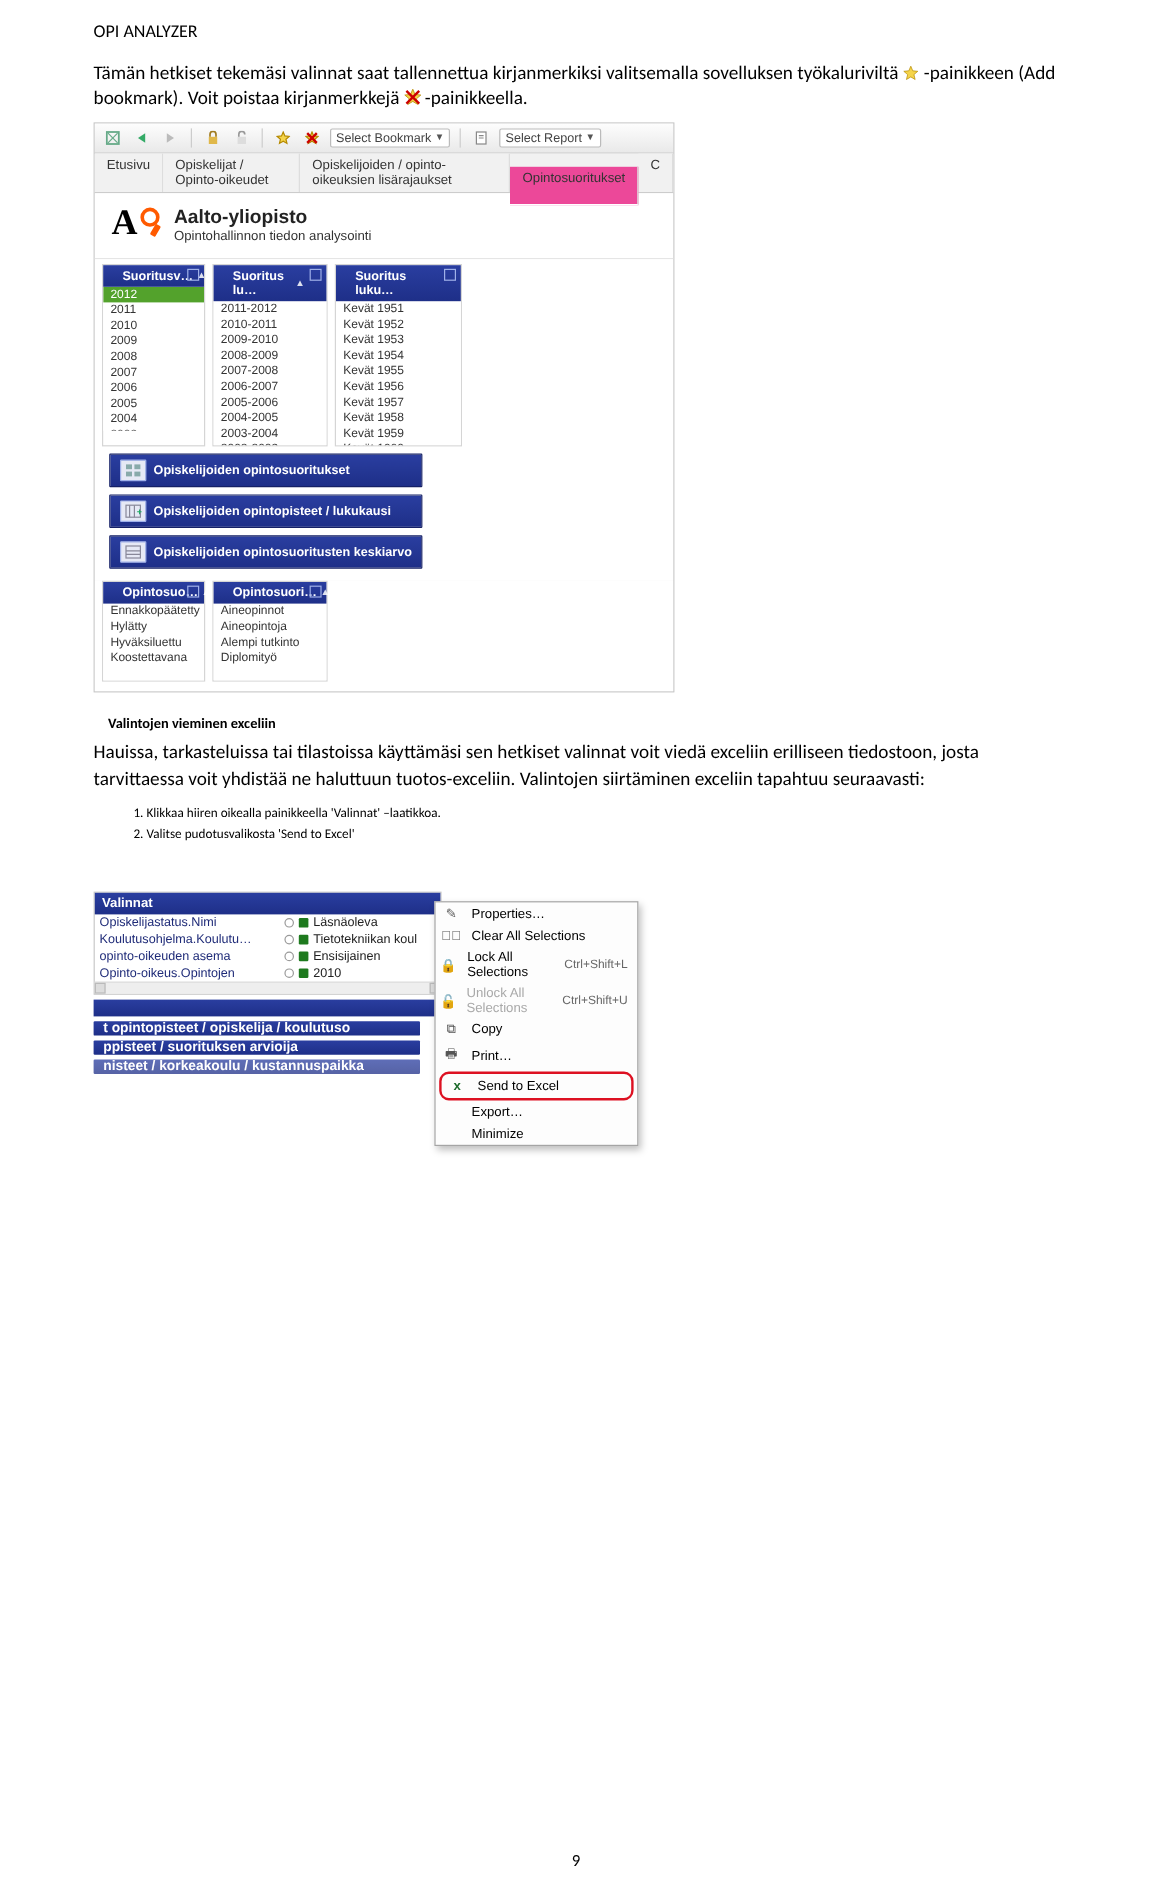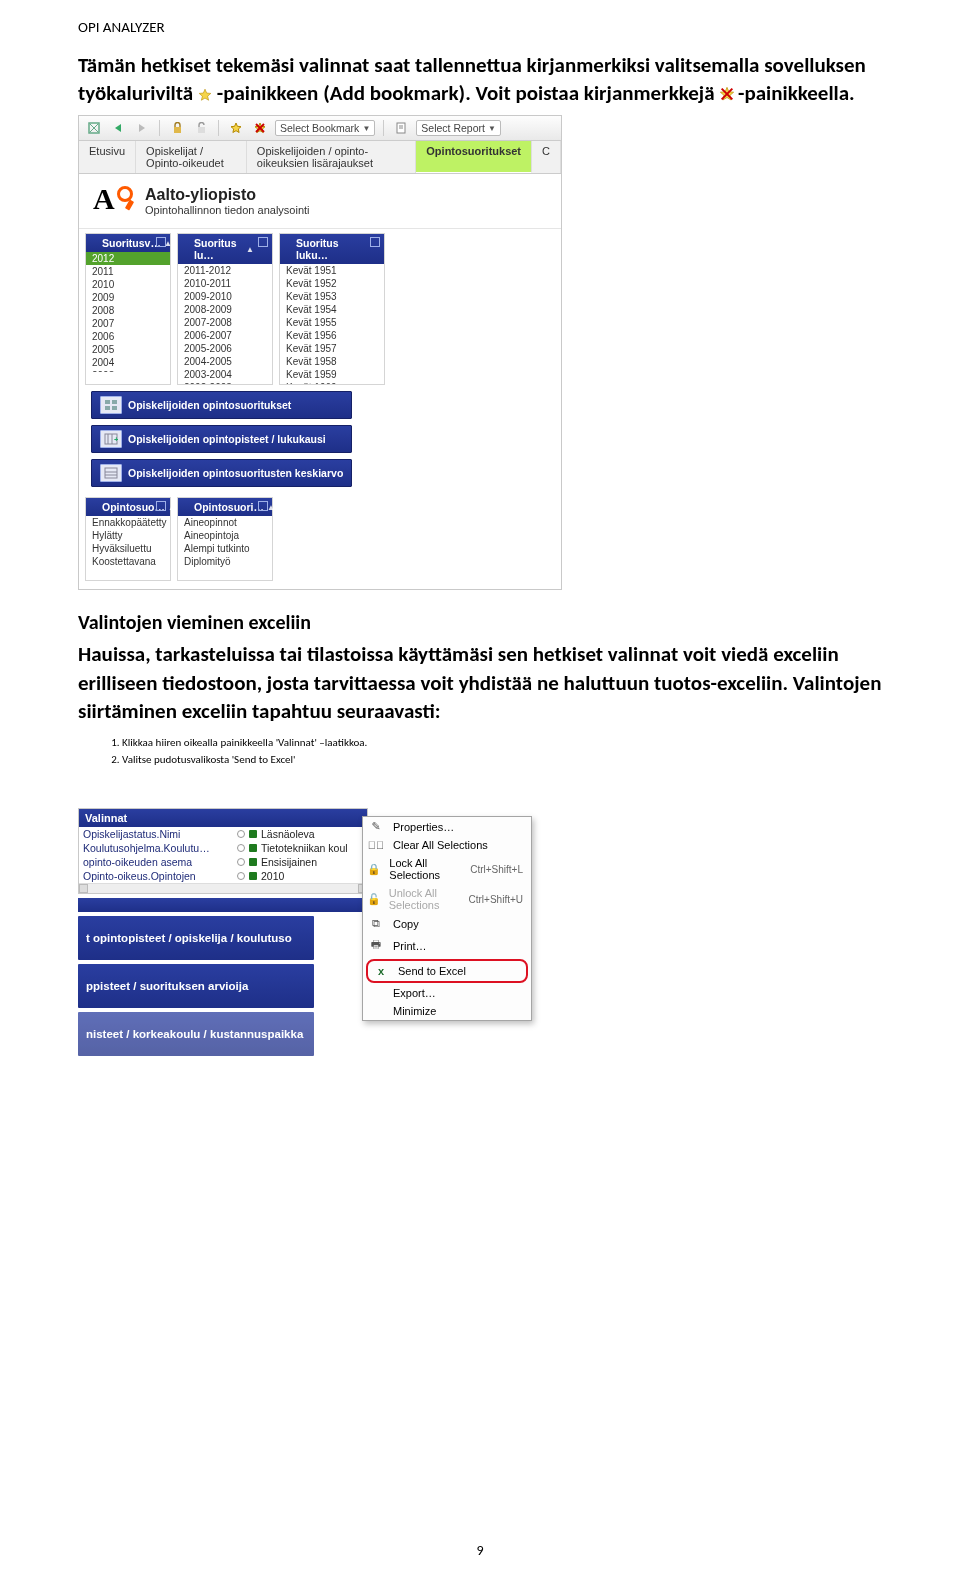--- a/index.html
+++ b/index.html
@@ -6,43 +6,43 @@
   body {
     font-family: Calibri, "Segoe UI", Arial, sans-serif;
     background: #fff;
     color: #000;
     width: 960px;
     min-height: 1573px;
     padding: 18px 70px 30px 78px;
     position: relative;
   }
   .hdr { font-size: 15px; line-height: 1.25; margin-bottom: 14px; }
-  .para { font-size: 21px; line-height: 1.35; margin-bottom: 4px; font-weight: bold; }
+  .para { font-size: 16px; line-height: 1.35; margin-bottom: 4px; }
   .star { display:inline-block; width:14px; height:14px; vertical-align:-1px; }
   .icon-sm { display:inline-block; vertical-align:-2px; }
-  h2.section { font-size: 20px; font-weight: bold; margin-top: 20px; margin-bottom: 6px; }
+  h2.section { font-size: 12px; font-weight: bold; margin-top: 20px; margin-bottom: 6px; margin-left: 12px; }
   .imgblock { margin: 8px 0 6px 0; }
 
   
   .app1 {
     width: 484px; border: 1px solid #c9c9c9; background: #f4f4f4;
     font-family: Tahoma, Arial, sans-serif; font-size: 11px; color: #222;
   }
   .app1 .toolbar {
     display: flex; align-items: center; gap: 6px;
     padding: 3px 6px; border-bottom: 1px solid #ccc;
     background: linear-gradient(#fdfdfd,#e9e9e9);
   }
   .tb-btn { width: 18px; height: 18px; display:flex; align-items:center; justify-content:center; border:1px solid transparent; border-radius:2px; }
   .tb-sep { width:1px; height:16px; background:#ccc; margin:0 2px;}
   .dd { display:flex; align-items:center; gap:3px; padding:1px 4px; border:1px solid #bbb; background:#fff; border-radius:2px; font-size:10.5px; color:#444;}
   .dd .chev { font-size:8px; color:#555; }
   .tabs { display:flex; align-items:stretch; border-bottom:1px solid #ccc; background:#f1f1f1;}
   .tab { padding:4px 10px; font-size:11px; color:#333; border-right:1px solid #ddd; background:#f1f1f1;}
-  .tab.active { background:#bef264; border-bottom:1px solid #fff; position:relative; top:0; font-weight:bold;}
+  .tab.active { background:#ec4899; border-bottom:1px solid #fff; position:relative; top:11px; font-weight:normal;}
   .aalto-row { display:flex; align-items:center; gap:12px; padding:10px 14px; background:#fff; border-bottom:1px solid #e5e5e5;}
   .aalto-logo { width:40px; height:34px; position:relative; }
   .aalto-logo .A { font-family: Georgia, serif; font-weight:bold; font-size:30px; color:#000; position:absolute; left:0; top:-2px;}
   .aalto-logo .q { position:absolute; left:24px; top:2px; width:16px; height:16px; border:3px solid #ff5a00; border-radius:50%;}
   .aalto-logo .qtail { position:absolute; left:34px; top:16px; width:5px; height:10px; background:#ff5a00; transform:rotate(30deg); border-radius:1px;}
   .aalto-title { font-weight:bold; font-size:16px; }
   .aalto-sub { font-size:11px; color:#333; }
   .body-row { display:flex; padding:4px 6px 10px 6px; background:#fff; gap:6px; flex-wrap:wrap;}
   .panel { border:1px solid #d5d5d5; background:#fff; }
   .panel-head { background:linear-gradient(#2a3ea0,#1e2f88); color:#fff; font-size:10.5px; padding:3px 18px 3px 16px; display:flex; align-items:center; gap:3px; position:relative; font-weight:bold;}
@@ -63,21 +63,21 @@
   .shot2 { width:496px; font-family: Tahoma, Arial, sans-serif; font-size:11px; }
   .sel-head { background:linear-gradient(#2a3ea0,#1e2f88); color:#fff; padding:3px 6px; font-weight:bold; font-size:11px;}
   .sel-grid { border:1px solid #c9c9c9; background:#fff;}
   .sel-row { display:flex; align-items:center; padding:1px 4px; font-size:10.5px; gap:4px;}
   .sel-row .k { width:150px; color:#1f2b78; white-space:nowrap; overflow:hidden;}
   .sel-row .chip { width:8px;height:8px;background:#1e7a1e;border-radius:1px;}
   .sel-row .dot { width:8px;height:8px;border:1px solid #999;border-radius:50%;}
   .sel-row .v { flex:1; color:#222;}
   .sbar { height:10px; background:#eee; border-top:1px solid #ddd; display:flex; align-items:center;}
   .sbar .tr { width:9px;height:9px;background:#ddd;border:1px solid #bbb;}
-  .bluebar { background:linear-gradient(#2a3ea0,#1e2f88); color:#fff; padding:16px 8px; font-size:11.5px; font-weight:bold; width:236px; margin-top:4px; border-radius:1px;}
+  .bluebar { background:linear-gradient(#2a3ea0,#1e2f88); color:#fff; padding:0 8px; font-size:11.5px; font-weight:bold; width:272px; margin-top:4px; border-radius:1px;}
   .ctx { position:relative; width:170px; border:1px solid #a5a5a5; background:#fdfdfd; box-shadow:2px 3px 6px rgba(0,0,0,.25); font-size:11px;}
   .ctx .ir { display:flex; align-items:center; gap:8px; padding:3px 8px 3px 4px;}
   .ctx .ir .ic { width:18px; text-align:center; color:#555; font-size:11px;}
   .ctx .ir.disabled { color:#a9a9a9; }
   .ctx .ir .sc { margin-left:auto; color:#666; font-size:10px;}
   .ctx .hl { border:2px solid #d12; border-radius:8px; margin:1px 3px; padding:1px 4px 1px 0;}
   .shot2-wrap { display:flex; align-items:flex-start;margin-top:40px;}
   .leftbars { display:flex; flex-direction:column; }
   .footer-num { position:absolute; bottom:14px; left:0; right:0; text-align:center; font-size:14px; }
 </style>

